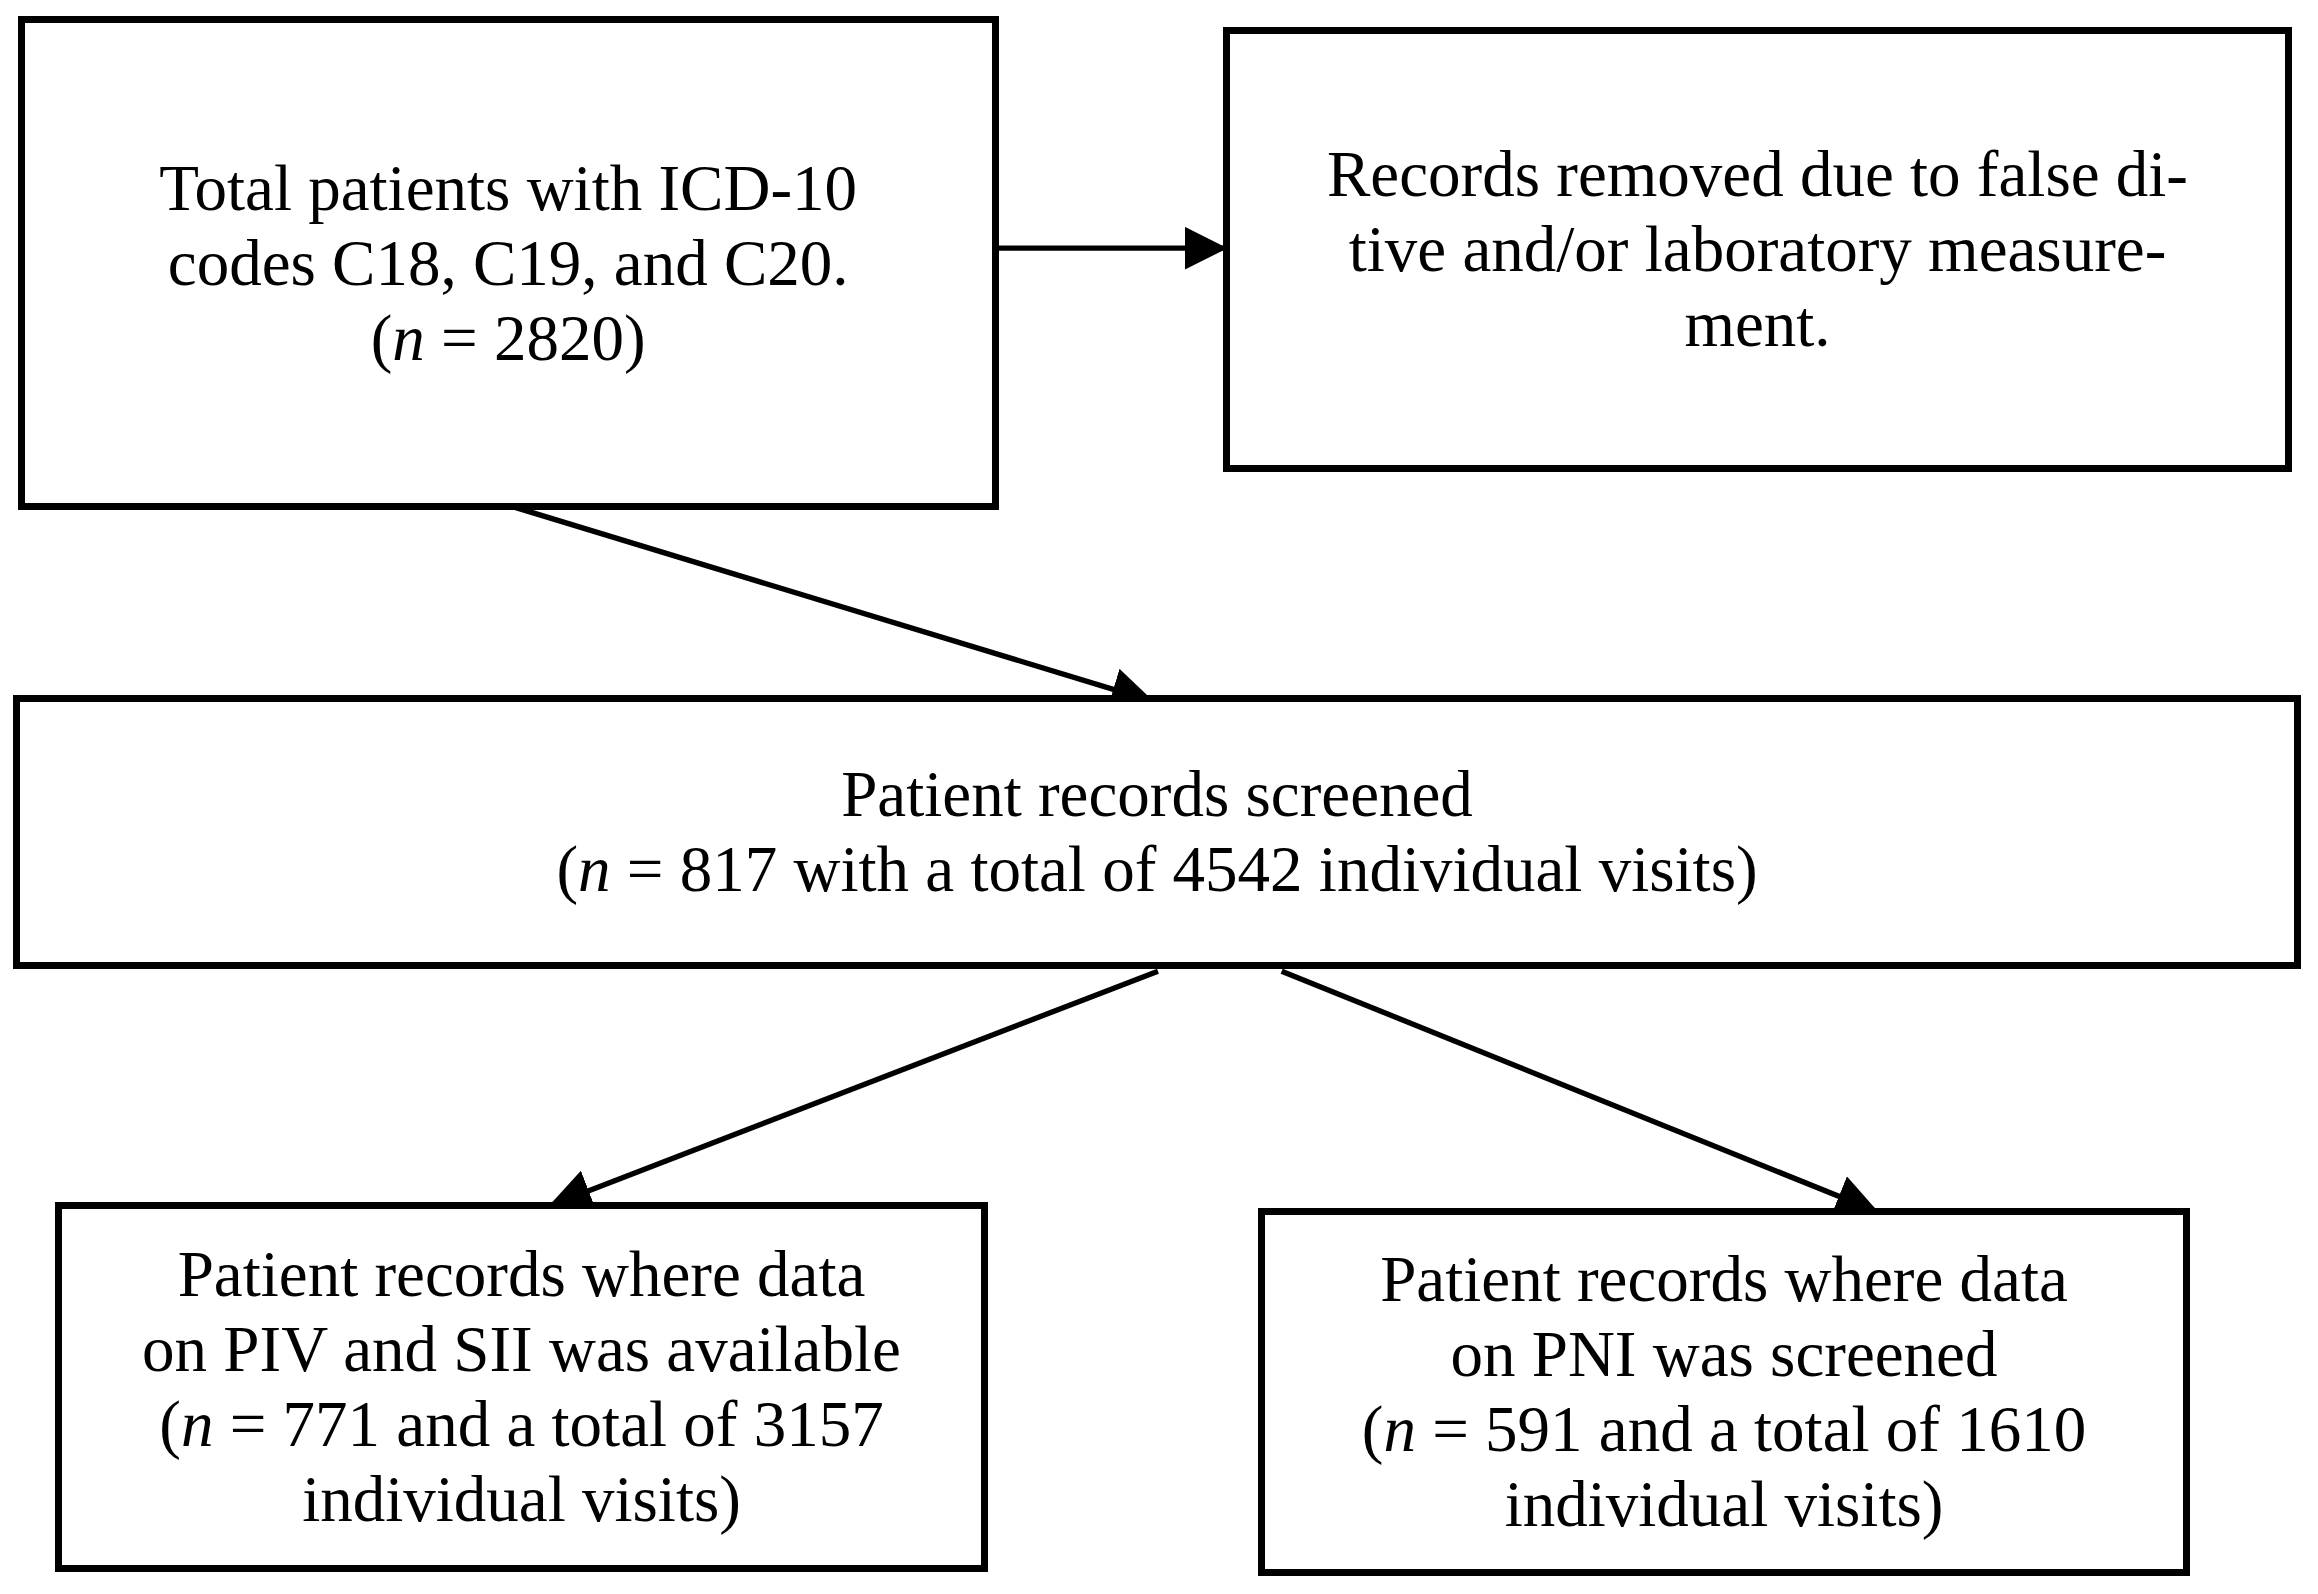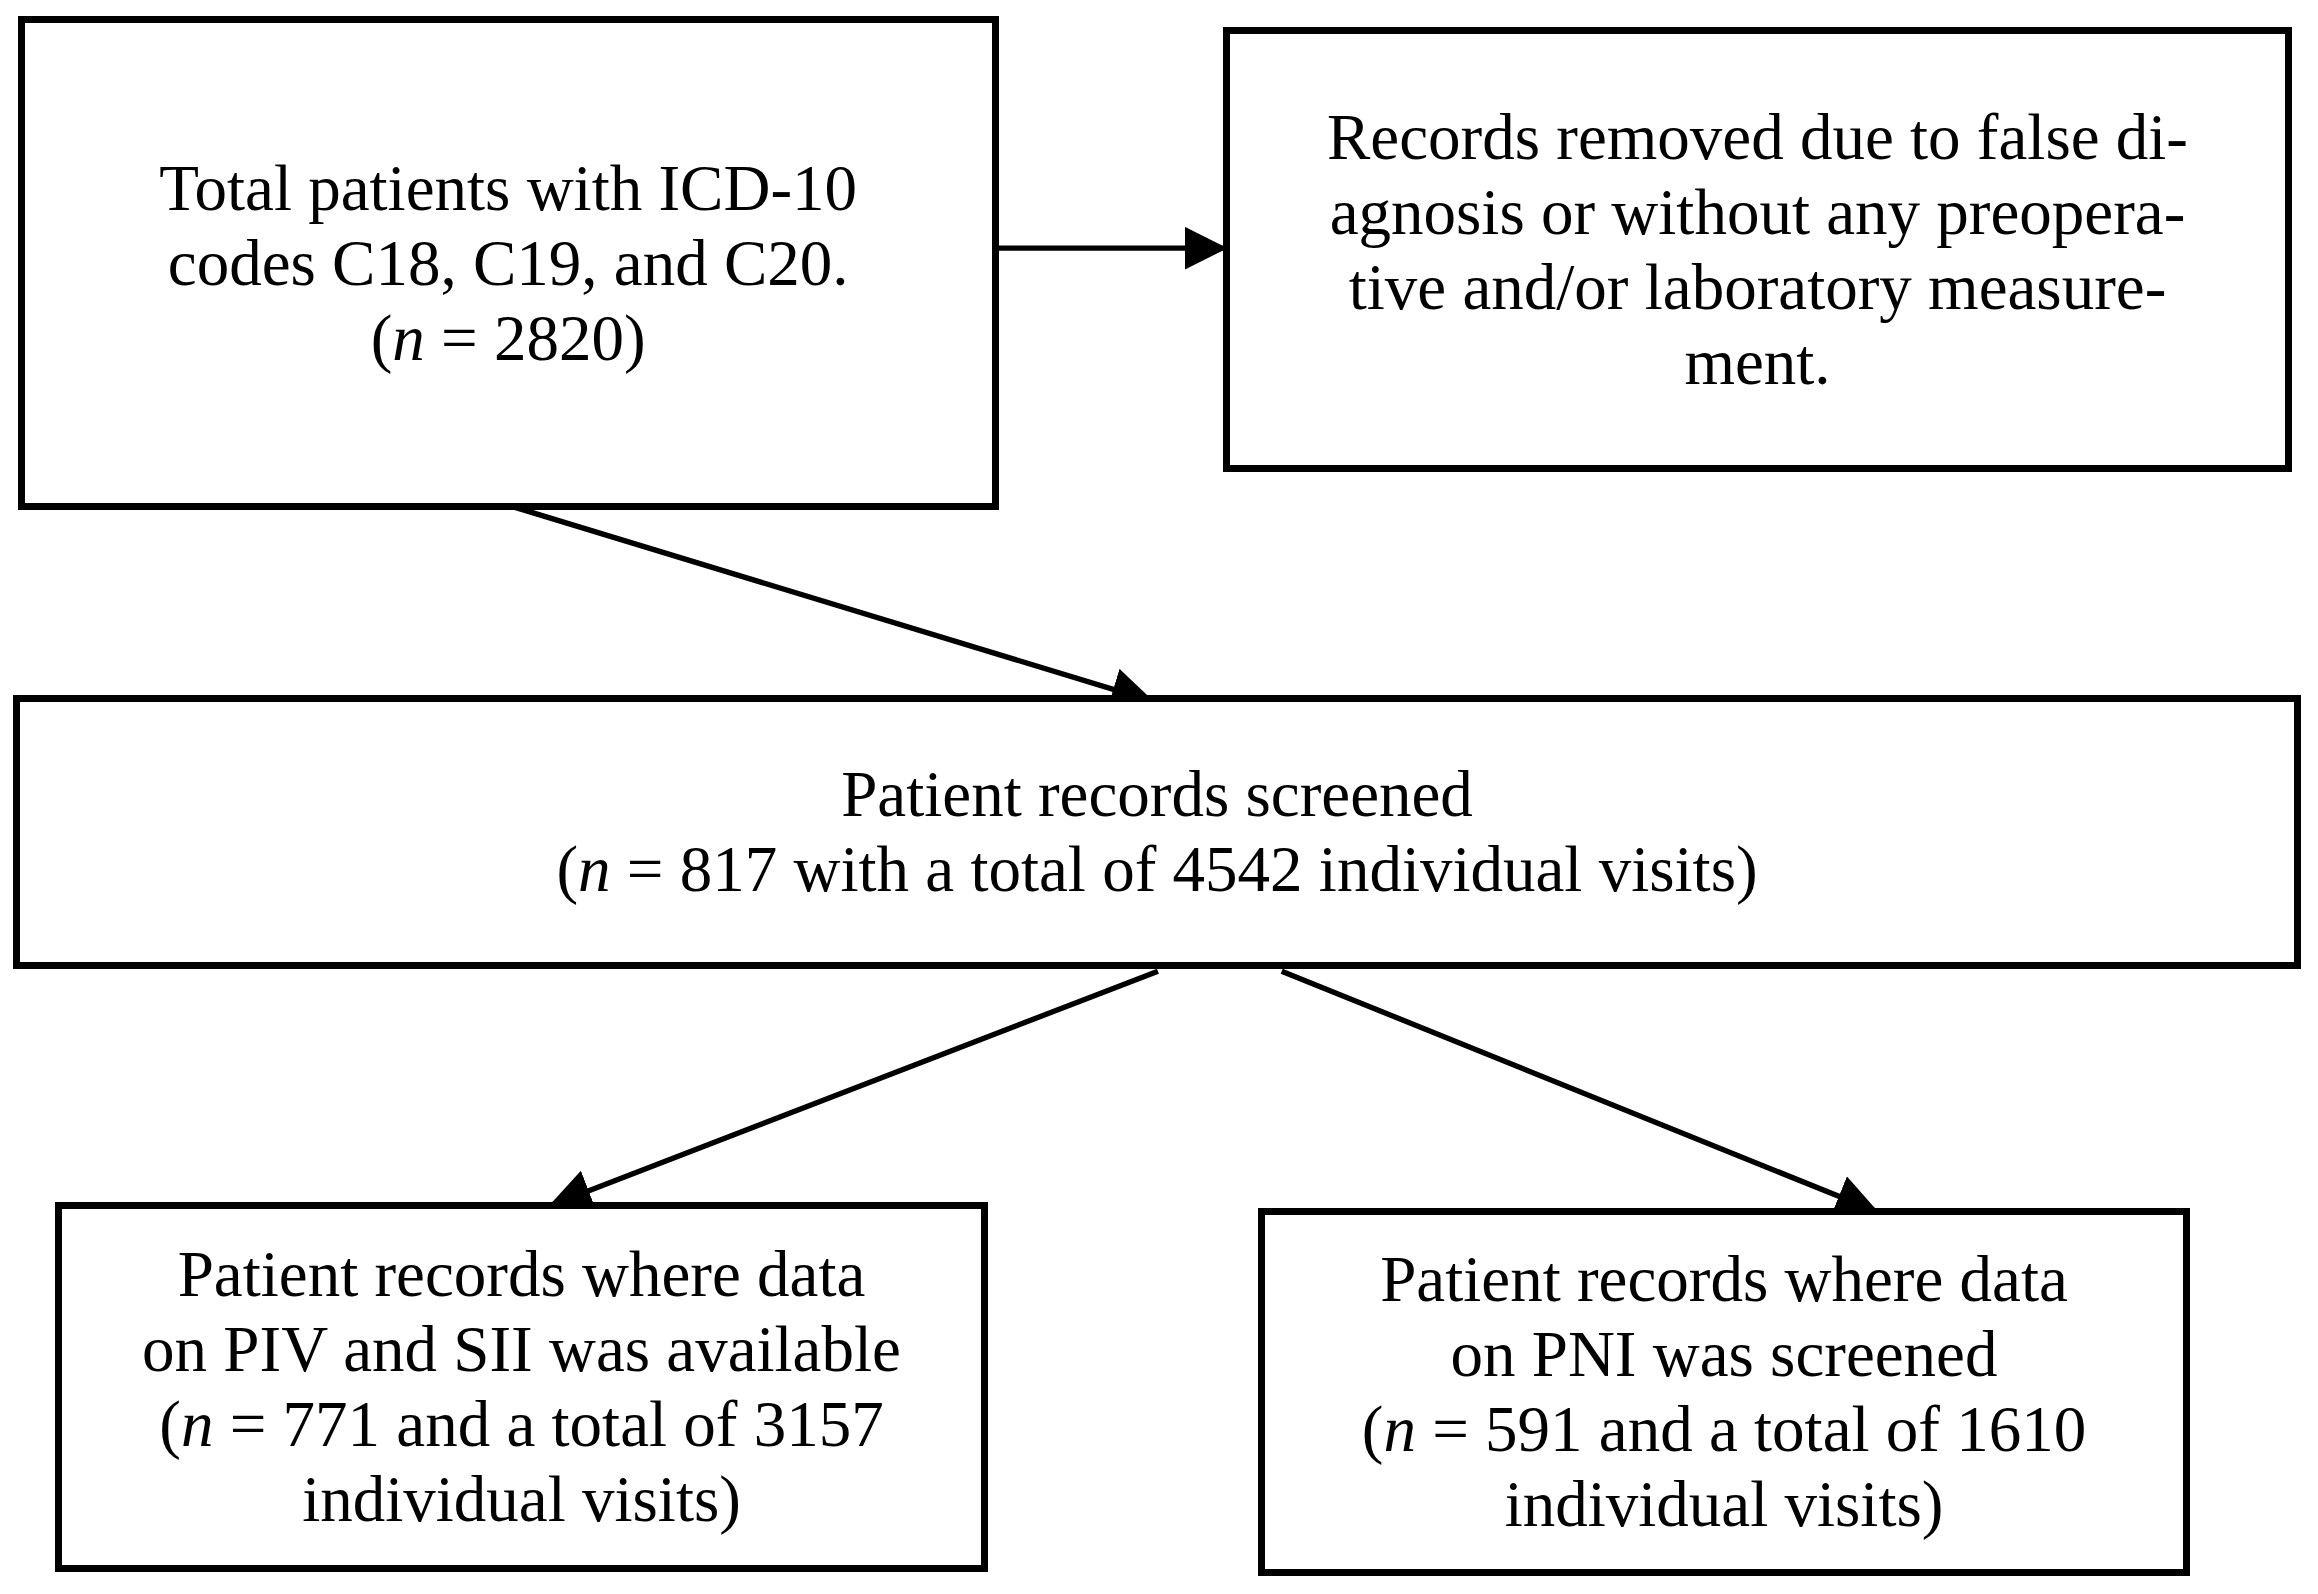--- a/index.html
+++ b/index.html
@@ -61,21 +61,20 @@
   <div class="box-text">
       <div class="line"><span>Total patients with ICD-10</span></div>
       <div class="line"><span>codes C18, C19, and C20.</span></div>
       <div class="line"><span>(</span><i>n</i><span> = 2820)</span></div>
     </div>
 </div>
 
 <div class="box" id="box-removed">
   <div class="box-text">
       <div class="line"><span>Records removed due to false di-</span></div>
-      <div class="line"><span>agnosis or without any preopera-</span></div>
       <div class="line"><span>tive and/or laboratory measure-</span></div>
       <div class="line"><span>ment.</span></div>
     </div>
 </div>
 
 <div class="box" id="box-screened">
   <div class="box-text">
       <div class="line"><span>Patient records screened</span></div>
       <div class="line"><span>(</span><i>n</i><span> = 817 with a total of 4542 individual visits)</span></div>
     </div>

